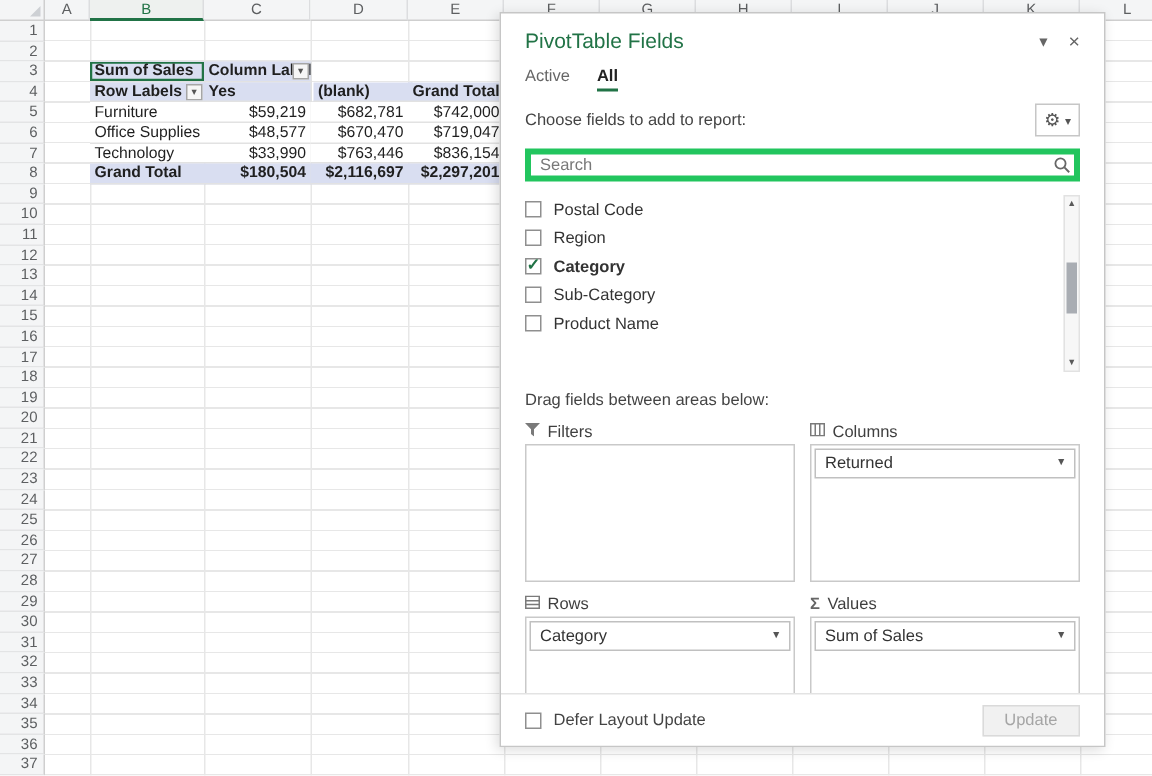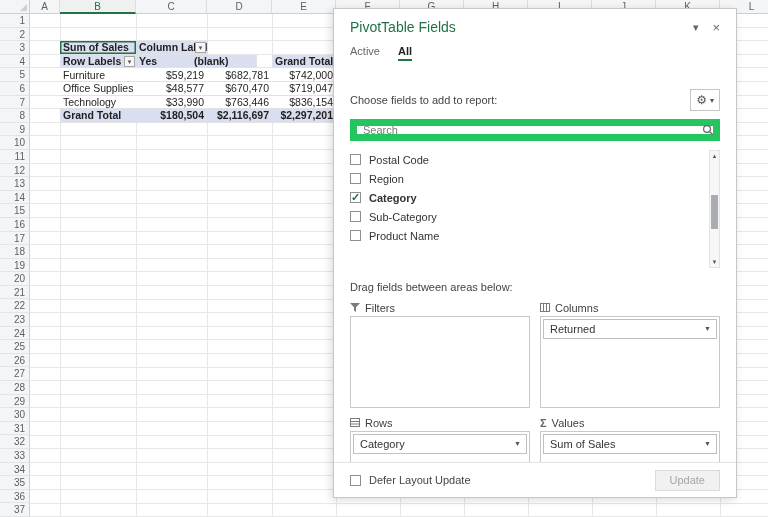--- a/index.html
+++ b/index.html
@@ -39,27 +39,27 @@
           border:1px solid #c6c6c6; box-shadow:-2px 2px 8px rgba(0,0,0,.14); z-index:5;
           padding:0 16px; }
   .pane-header { display:flex; align-items:center; margin-top:10px; }
   .pane-title { flex:1; color:var(--accent,#217346); font-size:14px; }
   .pane-ctl { color:#666; font-size:11px; margin-left:14px; cursor:pointer; }
   .pane-ctl.close { font-size:13px; }
   .pane-tabs { display:flex; gap:18px; margin-top:10px; font-size:11px; color:#666; }
   .tab { padding-bottom:2px; cursor:pointer; }
   .tab.selected { color:#222; font-weight:bold; border-bottom:2px solid var(--accent,#217346); }
   .choose-row { display:flex; align-items:center; justify-content:space-between;
-                margin-top:28px; font-size:11px; color:#444; }
+                margin-top:8px; font-size:11px; color:#444; }
   .gear-btn { display:flex; align-items:center; gap:3px; height:22px; padding:0 5px;
               background:#fff; border:1px solid #c6c6c6; color:#555; font-size:12px;
               font-family:inherit; cursor:pointer; }
   .gear-btn .mini { font-size:8px; color:#555; }
   .search-box { position:relative; margin-top:8px; }
-  .search-box input { width:100%; height:22px; border:7px solid #22c55e; font-size:11px;
+  .search-box input { width:100%; height:22px; border:4px solid #22c55e; font-size:11px;
                       padding:0 24px 0 6px; color:#333; outline:none; font-family:inherit; }
   .search-box input::placeholder { color:#787878; }
   .search-icon { position:absolute; right:6px; top:5px; }
   .field-list { position:relative; margin-top:9px; height:118px; padding-right:0; }
   .field-row { display:flex; align-items:center; height:19px; gap:8px; font-size:11px; color:#333; }
   .field-row.checked .flabel { font-weight:bold; }
   .cb { width:11px; height:11px; border:1px solid #8f8f8f; background:#fff; flex:none;
         position:relative; font-size:11px; line-height:9px; color:var(--accent,#217346);
         font-weight:bold; text-align:center; }
   .vscroll { position:absolute; right:0; top:0; width:11px; height:118px;
@@ -164,21 +164,21 @@
           <span>Column Labels</span>
           <span class="dd">▾</span>
         </div>
         <div class="pc hdr" style="left: 30px; top: 40.8px; width: 77px; height: 13.6px;">
           <span>Row Labels</span>
           <span class="dd">▾</span>
         </div>
         <div class="pc hdr" style="left: 106px; top: 40.8px; width: 72px; height: 13.6px;">
           <span>Yes</span>
         </div>
-        <div class="pc hdr" style="left: 161px; top: 40.8px; width: 66px; height: 13.6px; text-align: right;">
+        <div class="pc hdr" style="left: 179px; top: 40.8px; width: 66px; height: 13.6px; text-align: right;">
           <span>(blank)</span>
         </div>
         <div class="pc hdr" style="left: 242px; top: 40.8px; width: 65px; height: 13.6px;">
           <span>Grand Total</span>
         </div>
         <div class="pc cell" style="left: 30px; top: 54.4px; width: 77px; height: 13.6px;">
           <span>Furniture</span>
         </div>
         <div class="pc num" style="left: 106px; top: 54.4px; width: 72px; height: 13.6px;">
           <span>$59,219</span>

